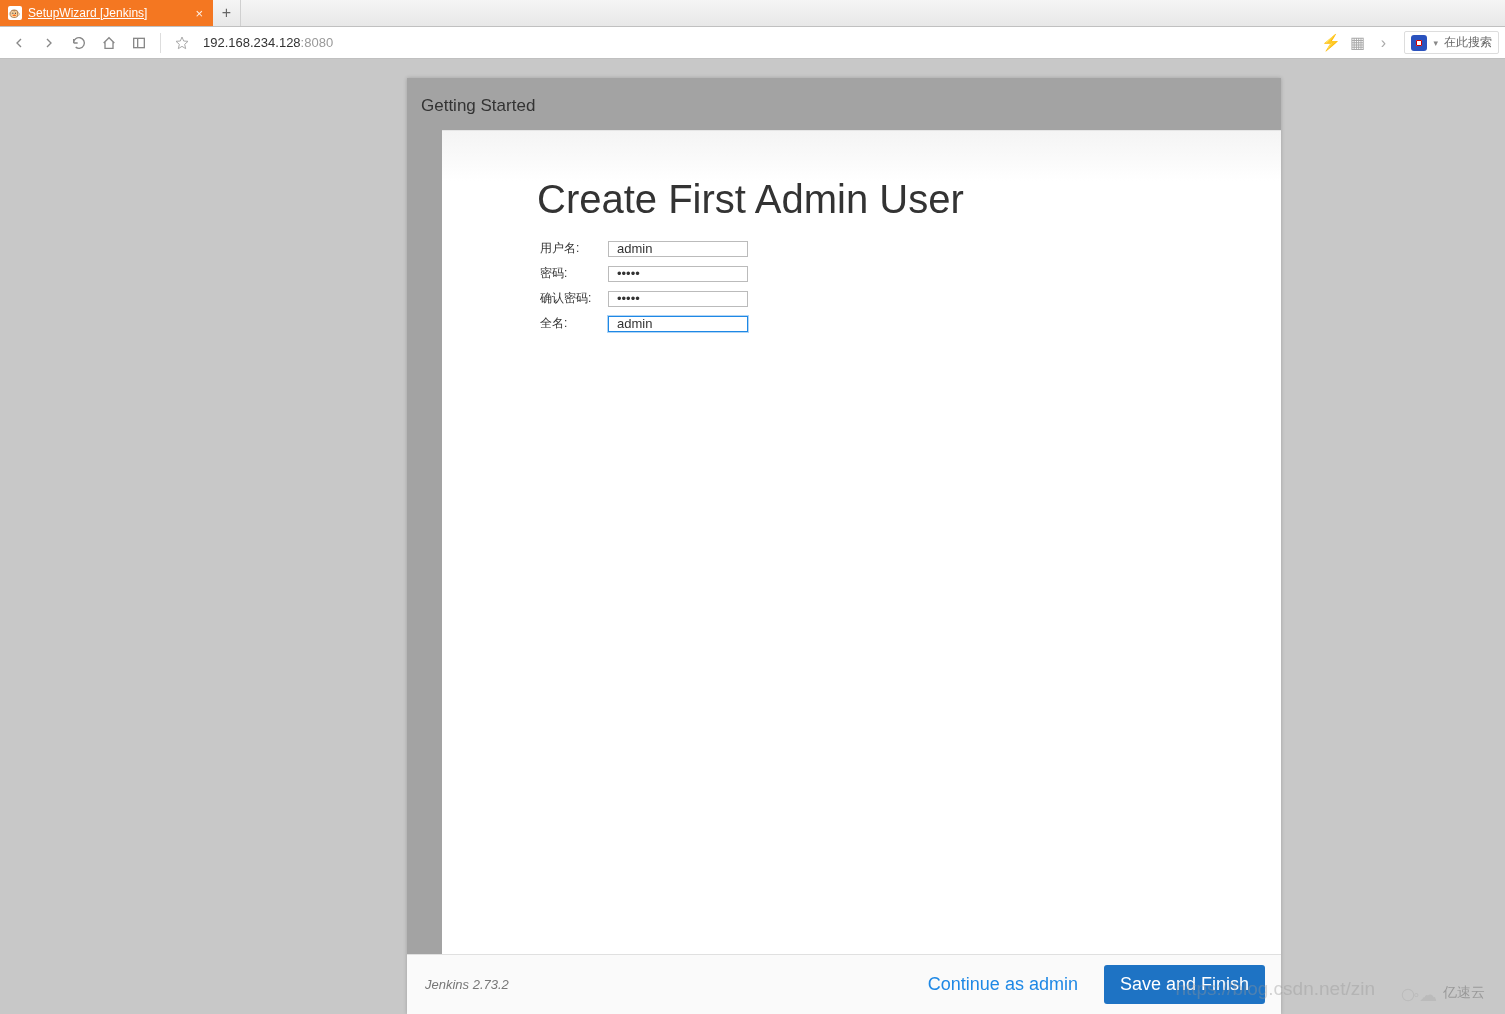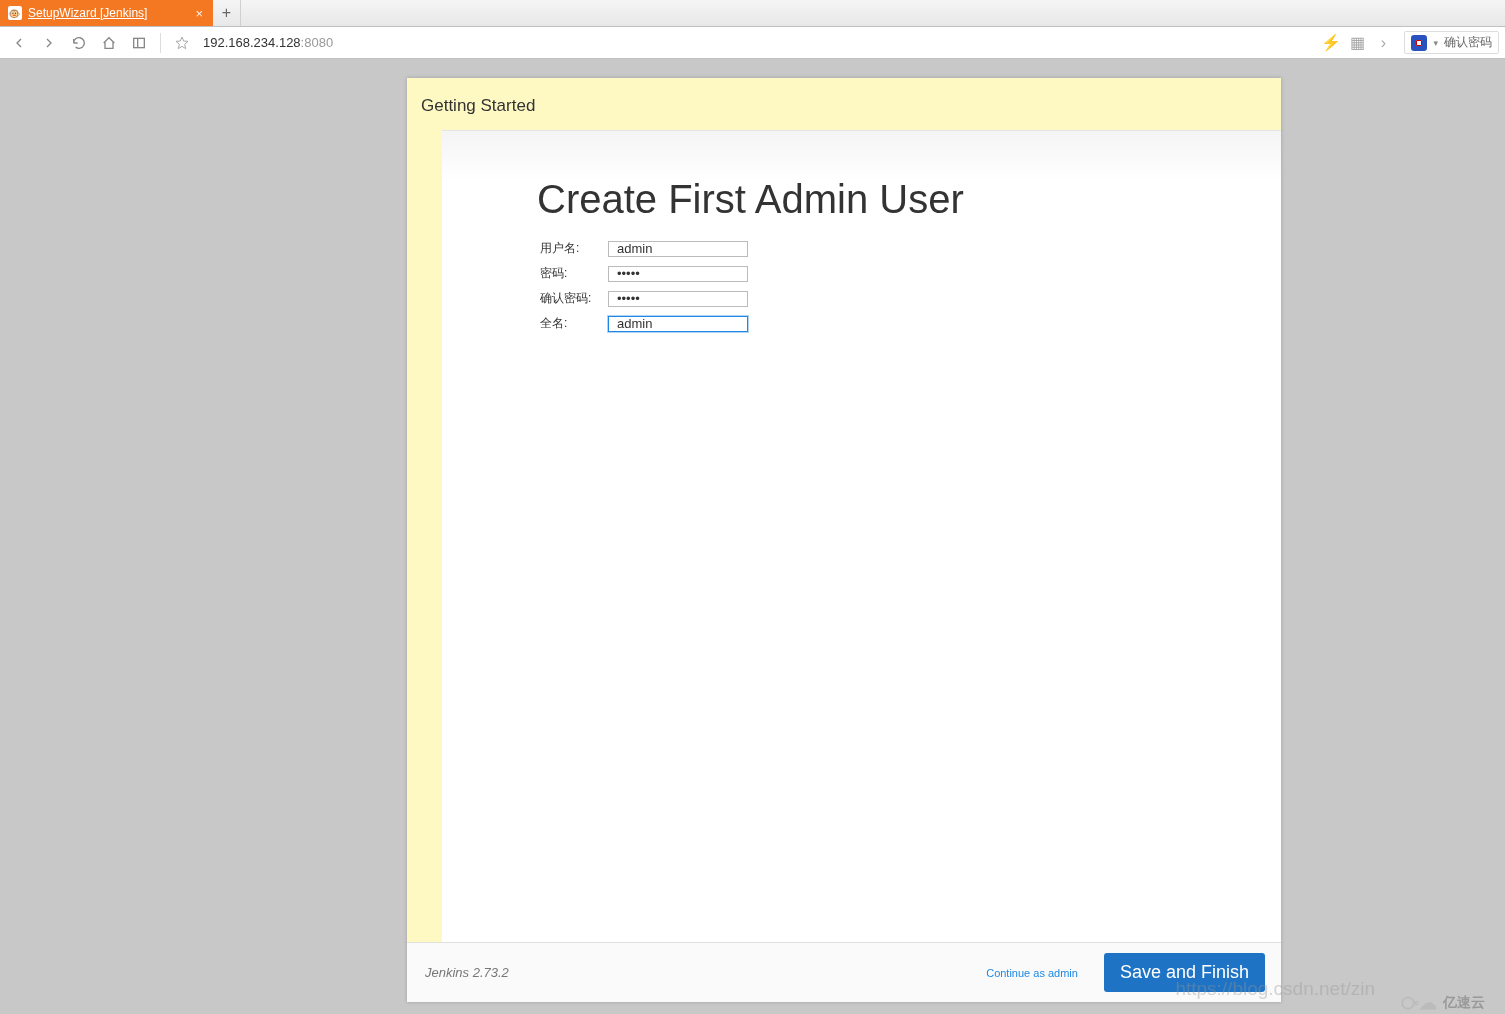--- a/index.html
+++ b/index.html
@@ -90,22 +90,22 @@
 .workspace {
   position: absolute;
   top: 59px; left: 0; right: 0; bottom: 0;
   background: #c8c8c8;
 }
 .modal {
   position: absolute;
   left: 407px;
   top: 19px;
   width: 874px;
-  bottom: 12px;
-  background: #fef9c3;
+  bottom: 0;
+  background: #a3a3a3;
   box-shadow: 0 0 4px rgba(0,0,0,.2);
   display: flex;
   flex-direction: column;
 }
 .modal-header {
   padding: 18px 14px 14px 14px;
   font-size: 17px;
   color: #333;
 }
 .modal-body {
@@ -151,37 +151,37 @@
   border-top: 1px solid #e0e0e0;
   display: flex; align-items: center;
   padding: 10px 16px 10px 18px;
   background: #fafafa;
   gap: 14px;
 }
 .footer-version { font-size: 13px; color: #777; flex: 0 0 auto; font-style: italic; }
 .footer-spacer { flex: 1; }
 .btn-link {
   background: none; border: none;
-  color: #1e88e5; font-size: 11px;
+  color: #1e88e5; font-size: 18px;
   padding: 8px 12px; cursor: pointer;
 }
 .btn-primary {
   background: #1e73c4;
   color: #fff; border: none;
   font-size: 18px;
   padding: 9px 16px;
   border-radius: 3px;
   cursor: pointer;
 }
 .watermark {
   position: absolute;
-  right: 20px; bottom: 0;
+  right: 20px; bottom: 8px;
   font-size: 14px; color: #999;
-  display:flex; align-items:center; gap:6px;
-  font-weight: 700;
+  display:flex; gap:6px;
+  font-weight: 400;
   z-index: 50;
 }
 .watermark-url {
   position:absolute; right:130px; bottom:14px;
   font-size:19px; color:rgba(150,150,150,.4);
   font-family: Liberation Sans, sans-serif;
 }
 .cloud-icon { font-size: 18px; color:#bbb; }
 </style>
 </head>
@@ -232,21 +232,21 @@
   <div class="url">
     <span>192.168.234.128</span><span class="port">:8080</span>
   </div>
   <div class="nav-spacer"></div>
   <div class="right-icon">⚡</div>
   <div class="right-icon">▦</div>
   <div class="right-icon">›</div>
   <div class="search-box">
     <div class="search-favicon"></div>
     <span class="dropdown-caret">▾</span>
-    <span>确认密码</span>
+    <span>在此搜索</span>
   </div>
 </div>
 
 <div class="workspace">
   <div class="modal">
     <div class="modal-header">Getting Started</div>
     <div class="modal-body">
       <h1 class="page-title">Create First Admin User</h1>
       <div class="form-area">
         <div class="form-row">

